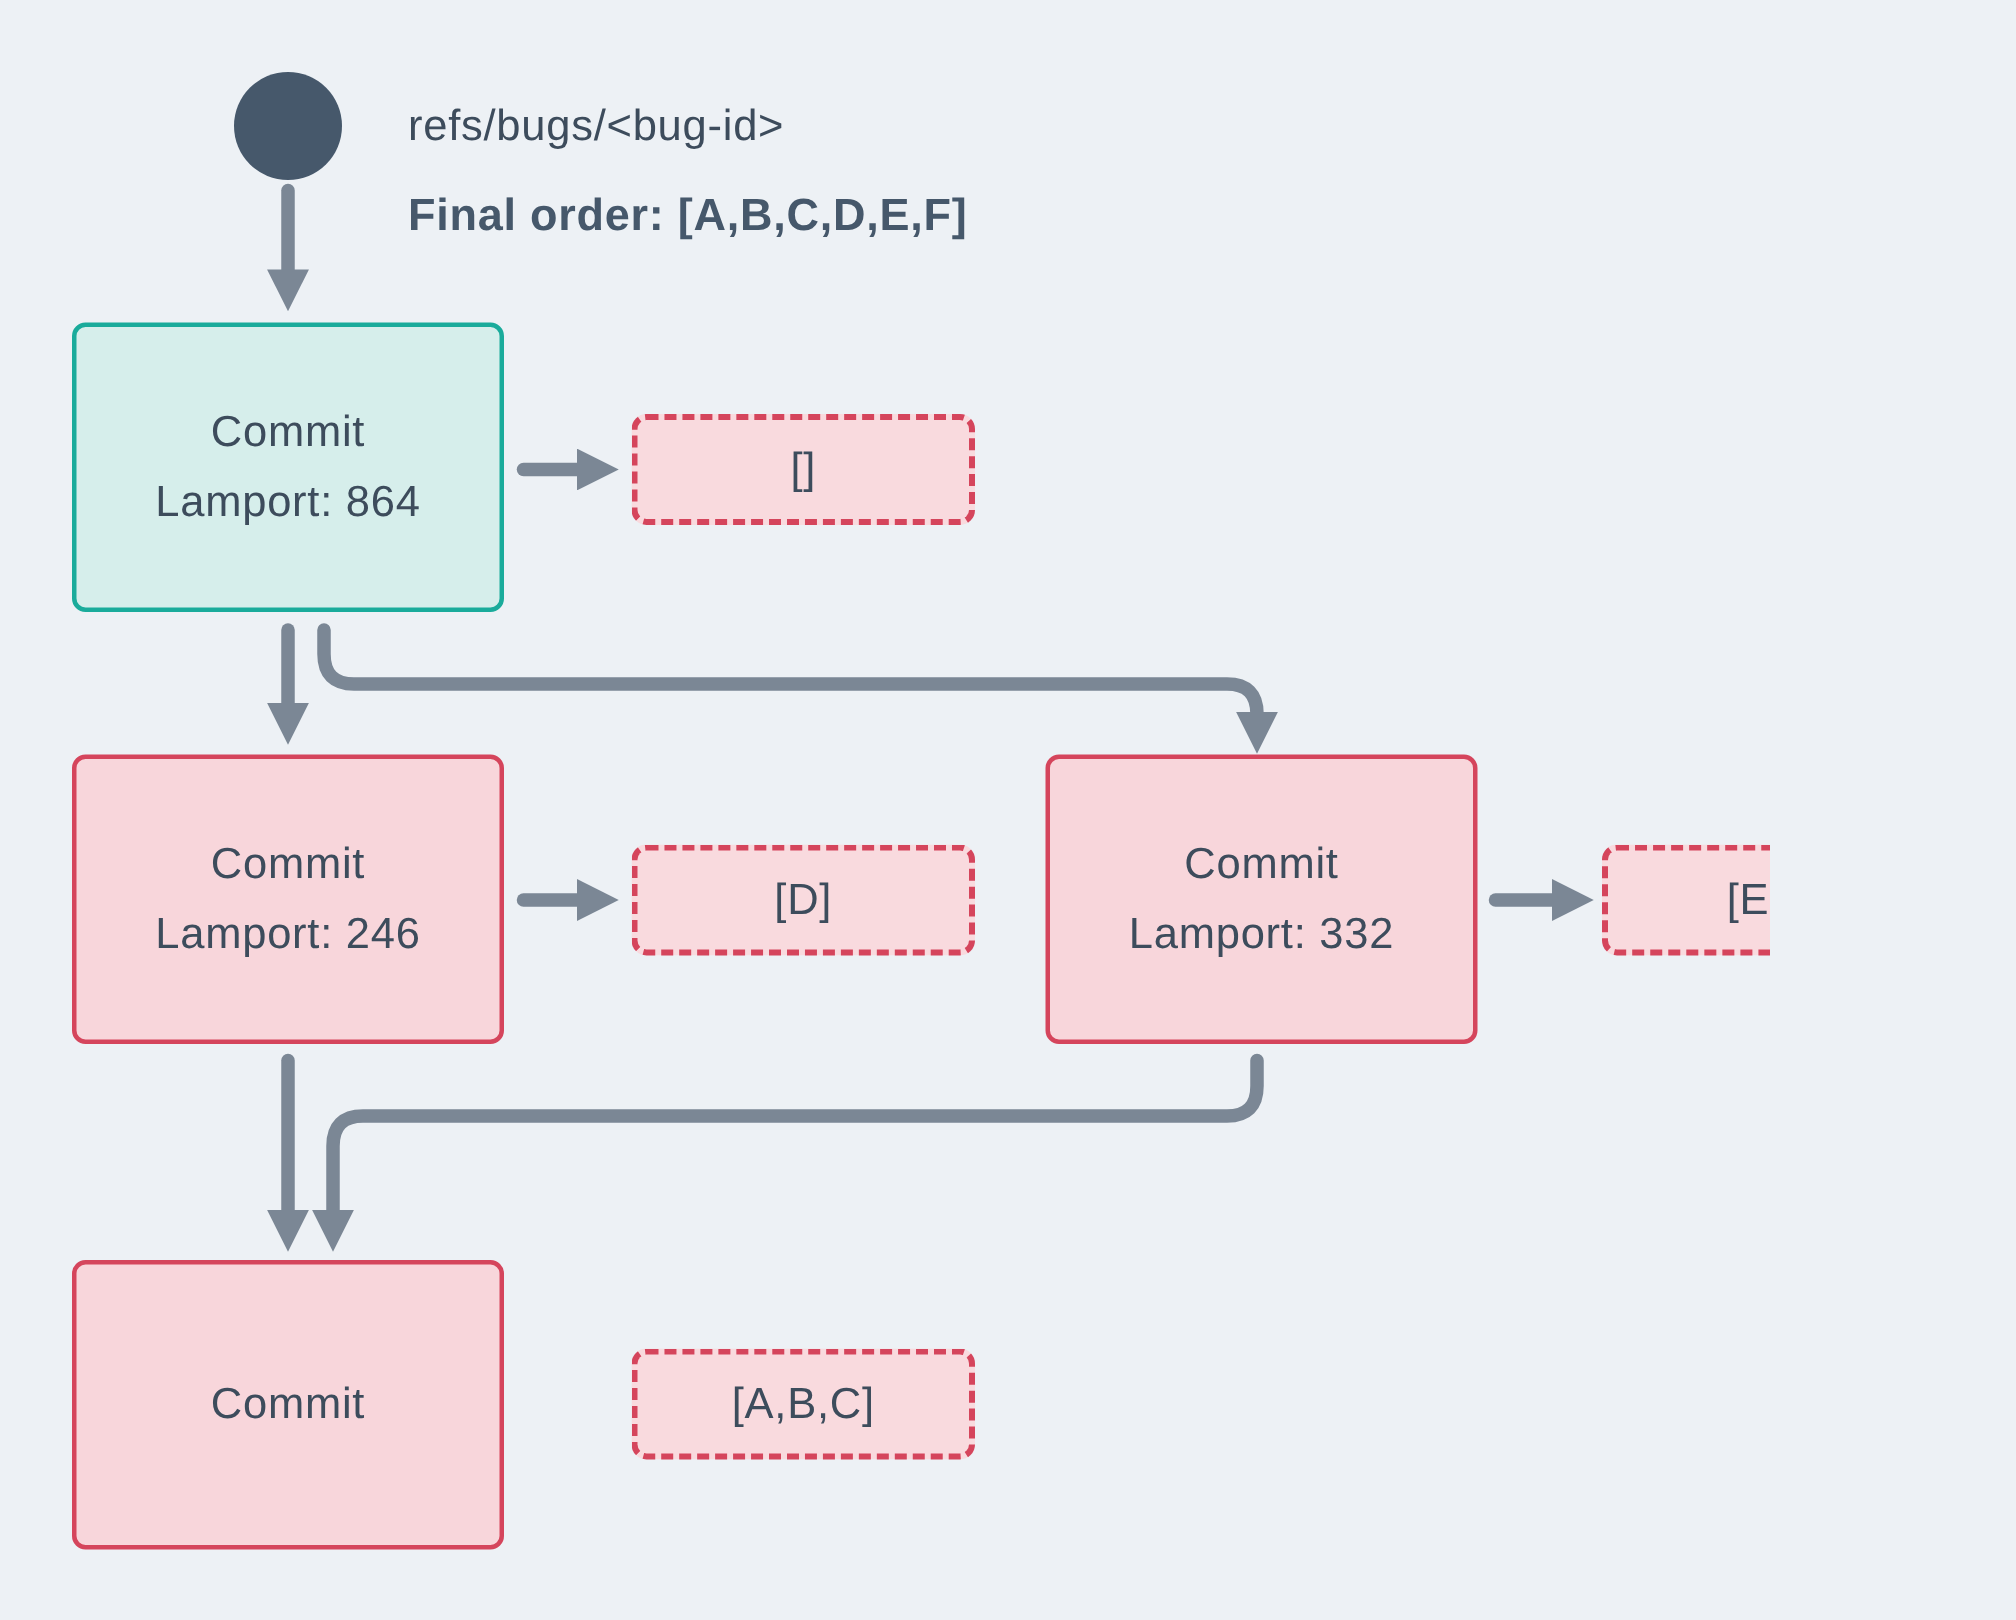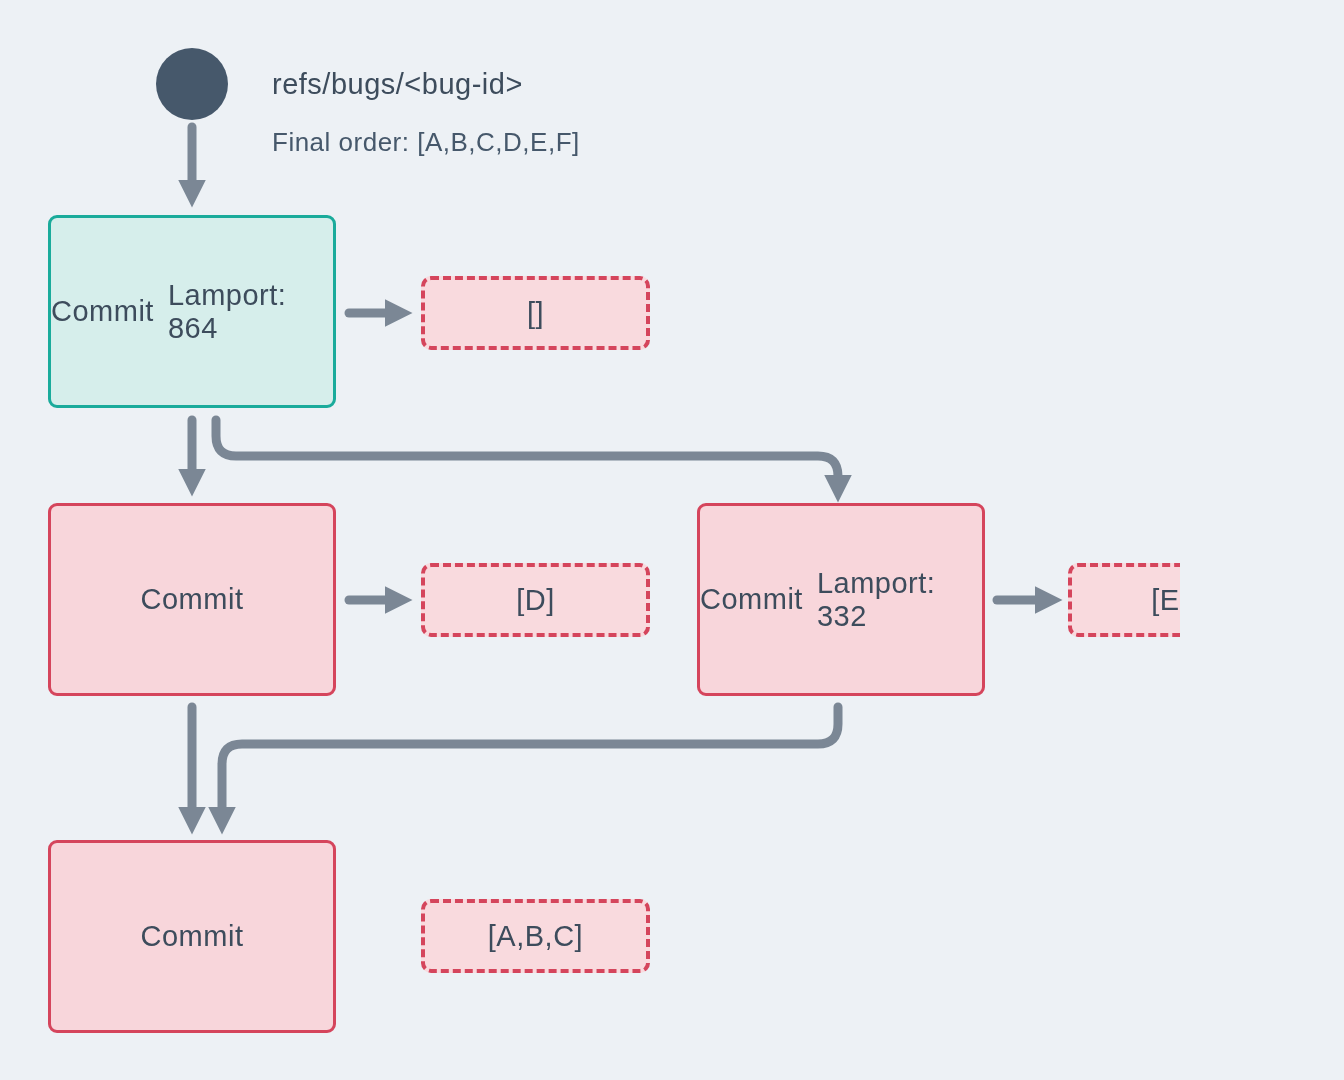--- a/index.html
+++ b/index.html
@@ -52,34 +52,35 @@
     position:absolute;
     left:272px;top:68px;
     font-size:29px;
     letter-spacing:0.5px;
     color:var(--ink);
     white-space:nowrap;
   }
   .final-order{
     position:absolute;
     left:272px;top:127px;
-    font-size:26px;
-    font-weight:normal;
+    font-size:30px;
+    font-weight:bold;
     letter-spacing:0.5px;
     color:var(--node-dark);
     white-space:nowrap;
   }
   .commit-box{
     position:absolute;
     width:288px;height:193px;
     box-sizing:border-box;
     border:3.5px solid var(--red-border);
     background:var(--pink-fill);
     border-radius:9px;
     display:flex;
+    flex-direction:column;
     align-items:center;
     justify-content:center;
     gap:14px;
     font-size:29px;
     letter-spacing:0.5px;
     color:var(--ink);
   }
   .commit-box.teal{
     border-color:var(--teal-border);
     background:var(--teal-fill);
@@ -130,20 +131,21 @@
     <div>Commit</div>
     <div>Lamport: 864</div>
   </div>
 
   <div class="op-box" style="left:421px;top:276px">
     <span>[]</span>
   </div>
 
   <div class="commit-box" style="left:48px;top:503px">
     <div>Commit</div>
+    <div>Lamport: 246</div>
   </div>
 
   <div class="op-box" style="left:421px;top:563px">
     <span>[D]</span>
   </div>
 
   <div class="commit-box" style="left:697px;top:503px">
     <div>Commit</div>
     <div>Lamport: 332</div>
   </div>

